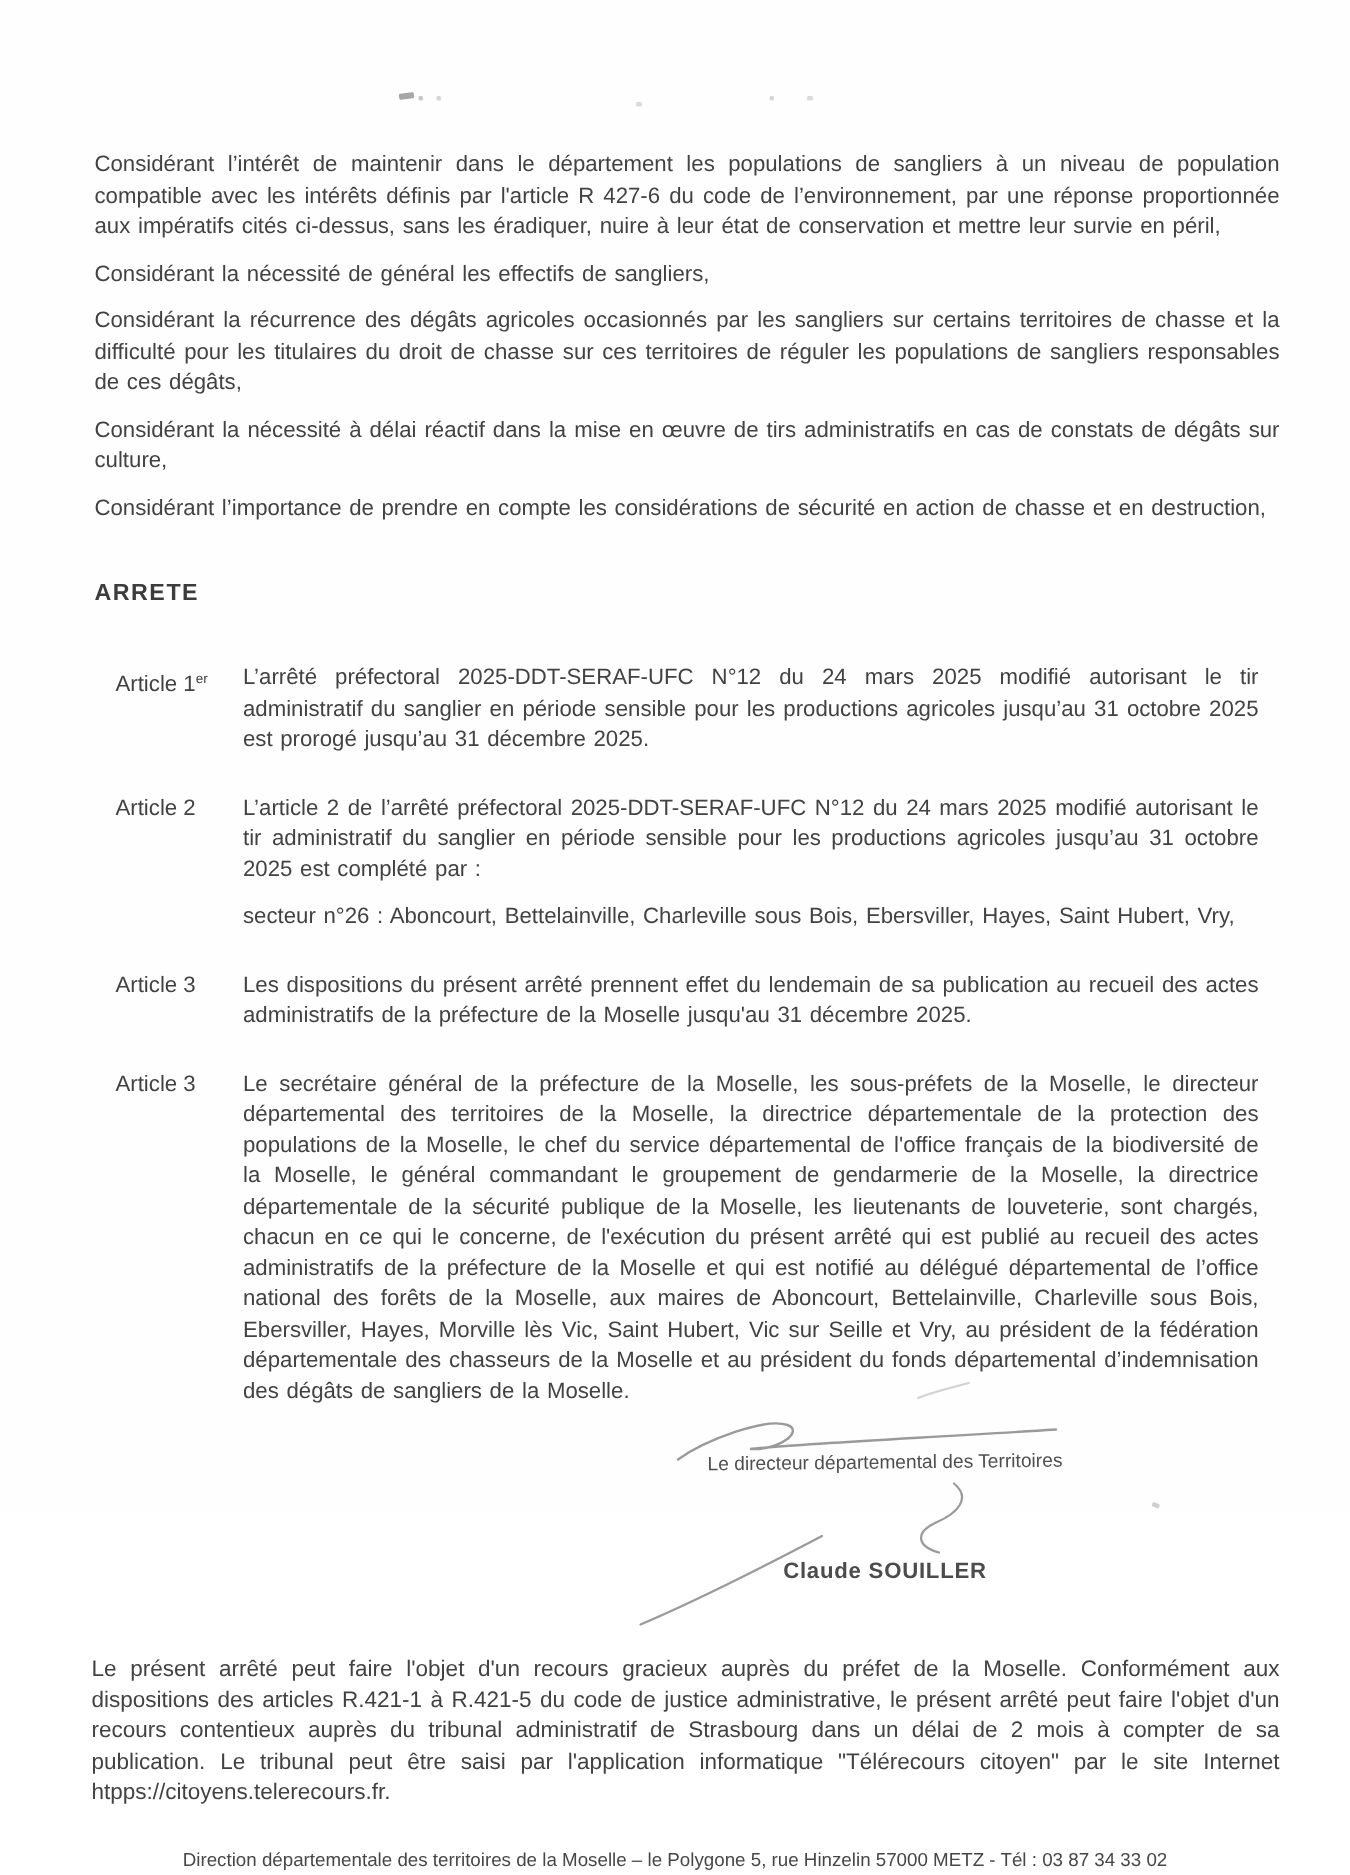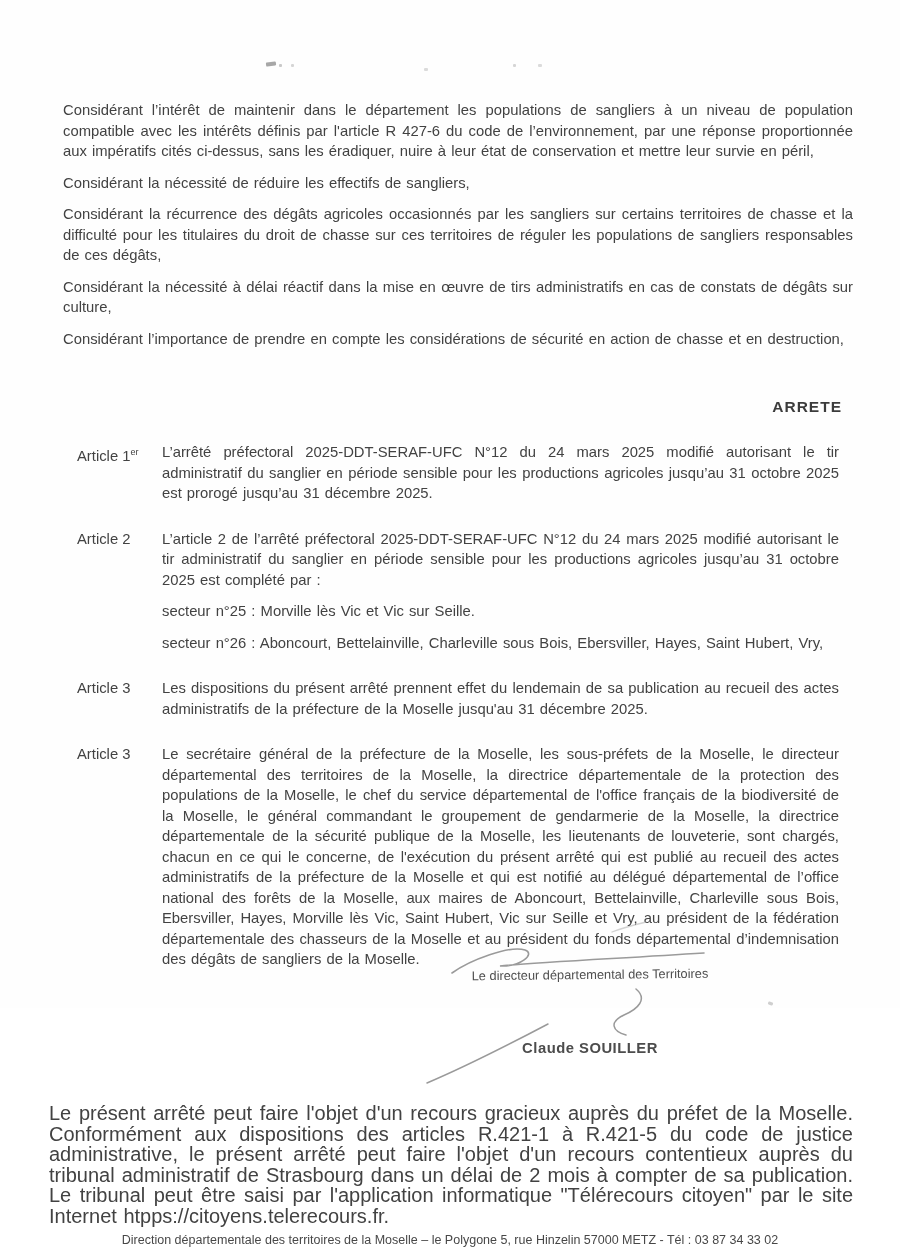--- a/index.html
+++ b/index.html
@@ -22,22 +22,22 @@
     position: absolute; left: 63px; right: 47px; top: 100px;
   }
   .considerants p {
     margin: 0 0 11px 0;
     font-size: 14.8px; line-height: 20.5px;
     text-align: justify;
     word-spacing: 1px;
   }
   .arrete-heading {
     position: absolute; left: 63px; right: 47px; top: 387px;
-    margin: 11px;
-    text-align: right;
+    margin: 0;
+    text-align: left;
     font-size: 15.5px; font-weight: bold;
     letter-spacing: 1px;
     color: #3c3c3c;
   }
   .articles {
     position: absolute; left: 63px; right: 47px; top: 428px;
   }
   .article { display: flex; margin: 14px; }
   .article-label {
     flex: none; width: 85px;
@@ -63,23 +63,23 @@
     transform: rotate(-0.6deg);
   }
   .sig-name {
     position: absolute; left: 470px; top: 1040px; width: 240px;
     text-align: center;
     font-size: 14.8px; font-weight: bold;
     letter-spacing: 0.5px;
     color: #4c4c4c;
   }
   .recours {
-    position: absolute; left: 49px; right: 47px; top: 1103px;
+    position: absolute; left: 61px; right: 47px; top: 1103px;
     margin: 0;
-    font-size: 20px; line-height: 20.6px;
+    font-size: 15px; line-height: 20.6px;
     text-align: justify;
     word-spacing: 1px;
   }
   .footer-line {
     position: absolute; left: 0; right: 0; top: 1233px;
     text-align: center;
     font-size: 12.5px;
     color: #474747;
   }
 </style>
@@ -91,42 +91,41 @@
   <div class="artifact" style="left:266px;top:62px;width:10px;height:4px;opacity:.75;transform:rotate(-8deg);"></div>
   <div class="artifact" style="left:279px;top:64px;width:3px;height:3px;opacity:.45;"></div>
   <div class="artifact" style="left:291px;top:64px;width:3px;height:3px;opacity:.35;"></div>
   <div class="artifact" style="left:424px;top:68px;width:4px;height:3px;opacity:.3;"></div>
   <div class="artifact" style="left:513px;top:64px;width:3px;height:3px;opacity:.35;"></div>
   <div class="artifact" style="left:538px;top:64px;width:4px;height:3px;opacity:.3;"></div>
   <div class="artifact" style="left:768px;top:1002px;width:5px;height:3px;opacity:.4;transform:rotate(20deg);"></div>
 
   <section class="considerants">
     <p>Considérant l’intérêt de maintenir dans le département les populations de sangliers à un niveau de population compatible avec les intérêts définis par l'article R 427-6 du code de l’environnement, par une réponse proportionnée aux impératifs cités ci-dessus, sans les éradiquer, nuire à leur état de conservation et mettre leur survie en péril,</p>
-    <p>Considérant la nécessité de réduire les effectifs de sangliers,</p>
+    <p>Considérant la nécessité de général les effectifs de sangliers,</p>
     <p>Considérant la récurrence des dégâts agricoles occasionnés par les sangliers sur certains territoires de chasse et la difficulté pour les titulaires du droit de chasse sur ces territoires de réguler les populations de sangliers responsables de ces dégâts,</p>
     <p>Considérant la nécessité à délai réactif dans la mise en œuvre de tirs administratifs en cas de constats de dégâts sur culture,</p>
     <p>Considérant l’importance de prendre en compte les considérations de sécurité en action de chasse et en destruction,</p>
   </section>
 
   <h1 class="arrete-heading">ARRETE</h1>
 
   <section class="articles">
 
     <div class="article">
       <div class="article-label"><span>Article 1</span><sup>er</sup></div>
       <div class="article-body">
         <p>L’arrêté préfectoral 2025-DDT-SERAF-UFC N°12 du 24 mars 2025 modifié autorisant le tir administratif du sanglier en période sensible pour les productions agricoles jusqu’au 31 octobre 2025 est prorogé jusqu’au 31 décembre 2025.</p>
       </div>
     </div>
 
     <div class="article">
       <div class="article-label"><span>Article 2</span></div>
       <div class="article-body">
         <p>L’article 2 de l’arrêté préfectoral 2025-DDT-SERAF-UFC N°12 du 24 mars 2025 modifié autorisant le tir administratif du sanglier en période sensible pour les productions agricoles jusqu’au 31 octobre 2025 est complété par :</p>
-        <p class="no-justify">secteur n°25 : Morville lès Vic et Vic sur Seille.</p>
         <p>secteur n°26 : Aboncourt, Bettelainville, Charleville sous Bois, Ebersviller, Hayes, Saint Hubert, Vry,</p>
       </div>
     </div>
 
     <div class="article">
       <div class="article-label"><span>Article 3</span></div>
       <div class="article-body">
         <p>Les dispositions du présent arrêté prennent effet du lendemain de sa publication au recueil des actes administratifs de la préfecture de la Moselle jusqu'au 31 décembre 2025.</p>
       </div>
     </div>

